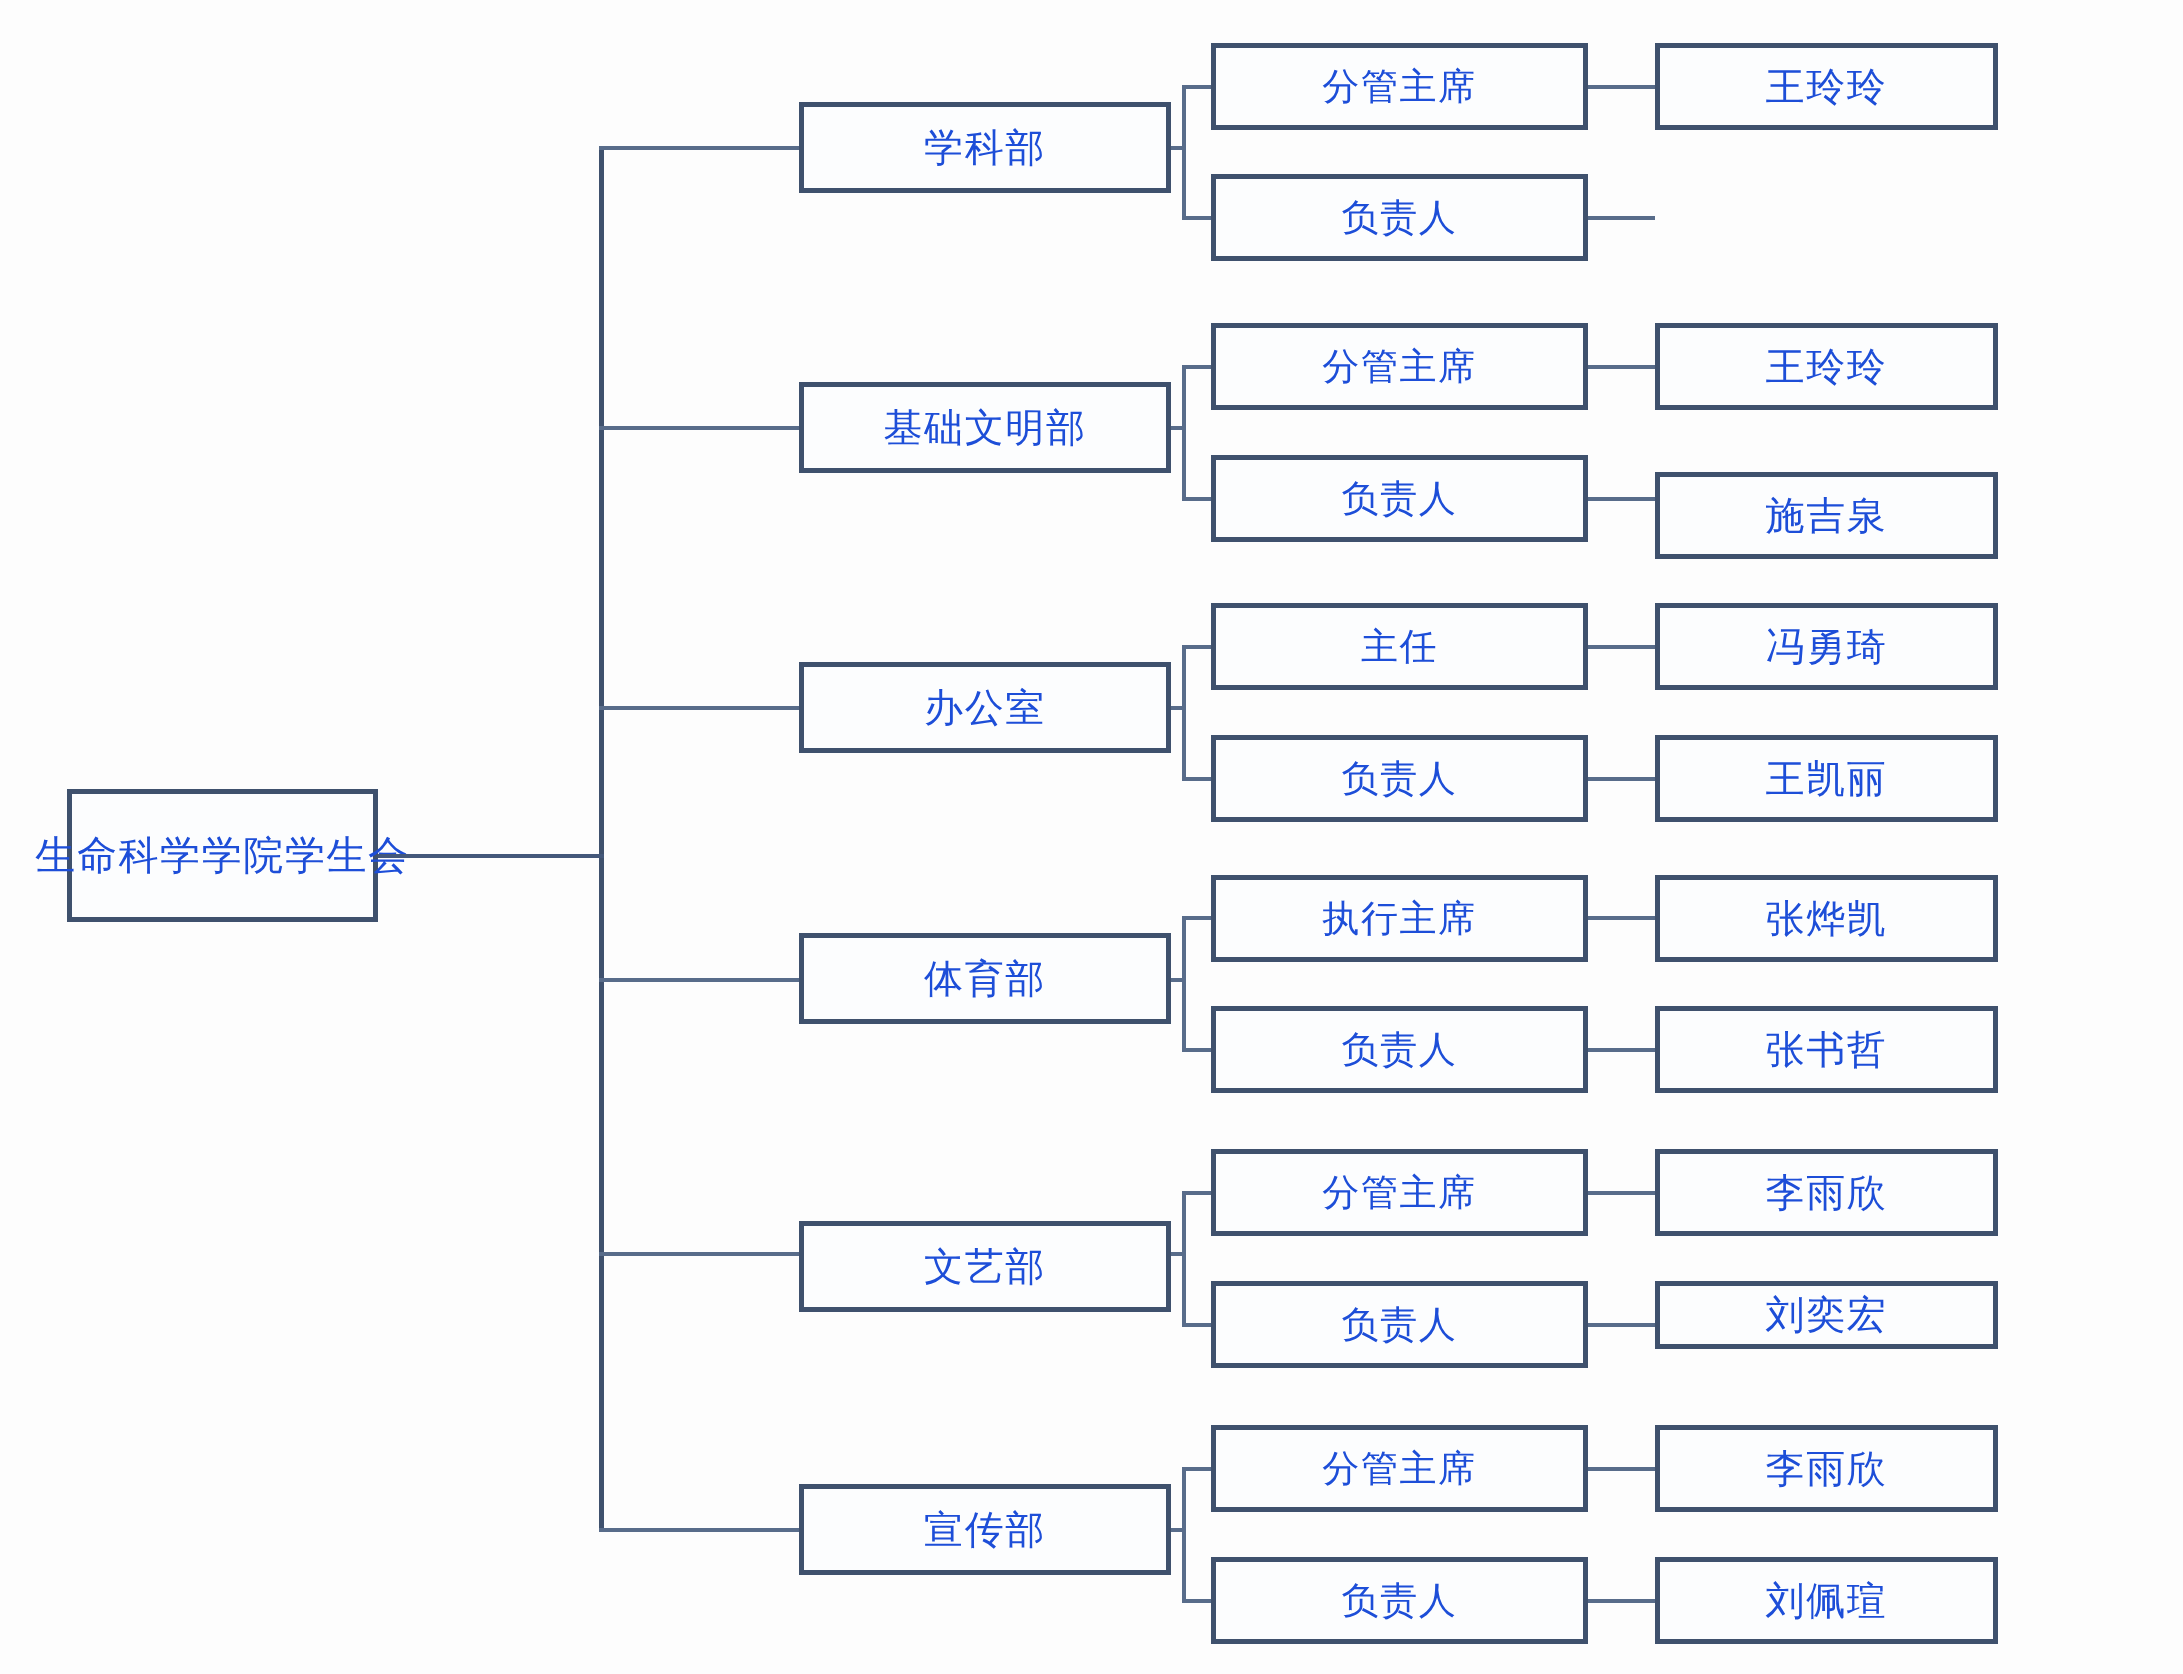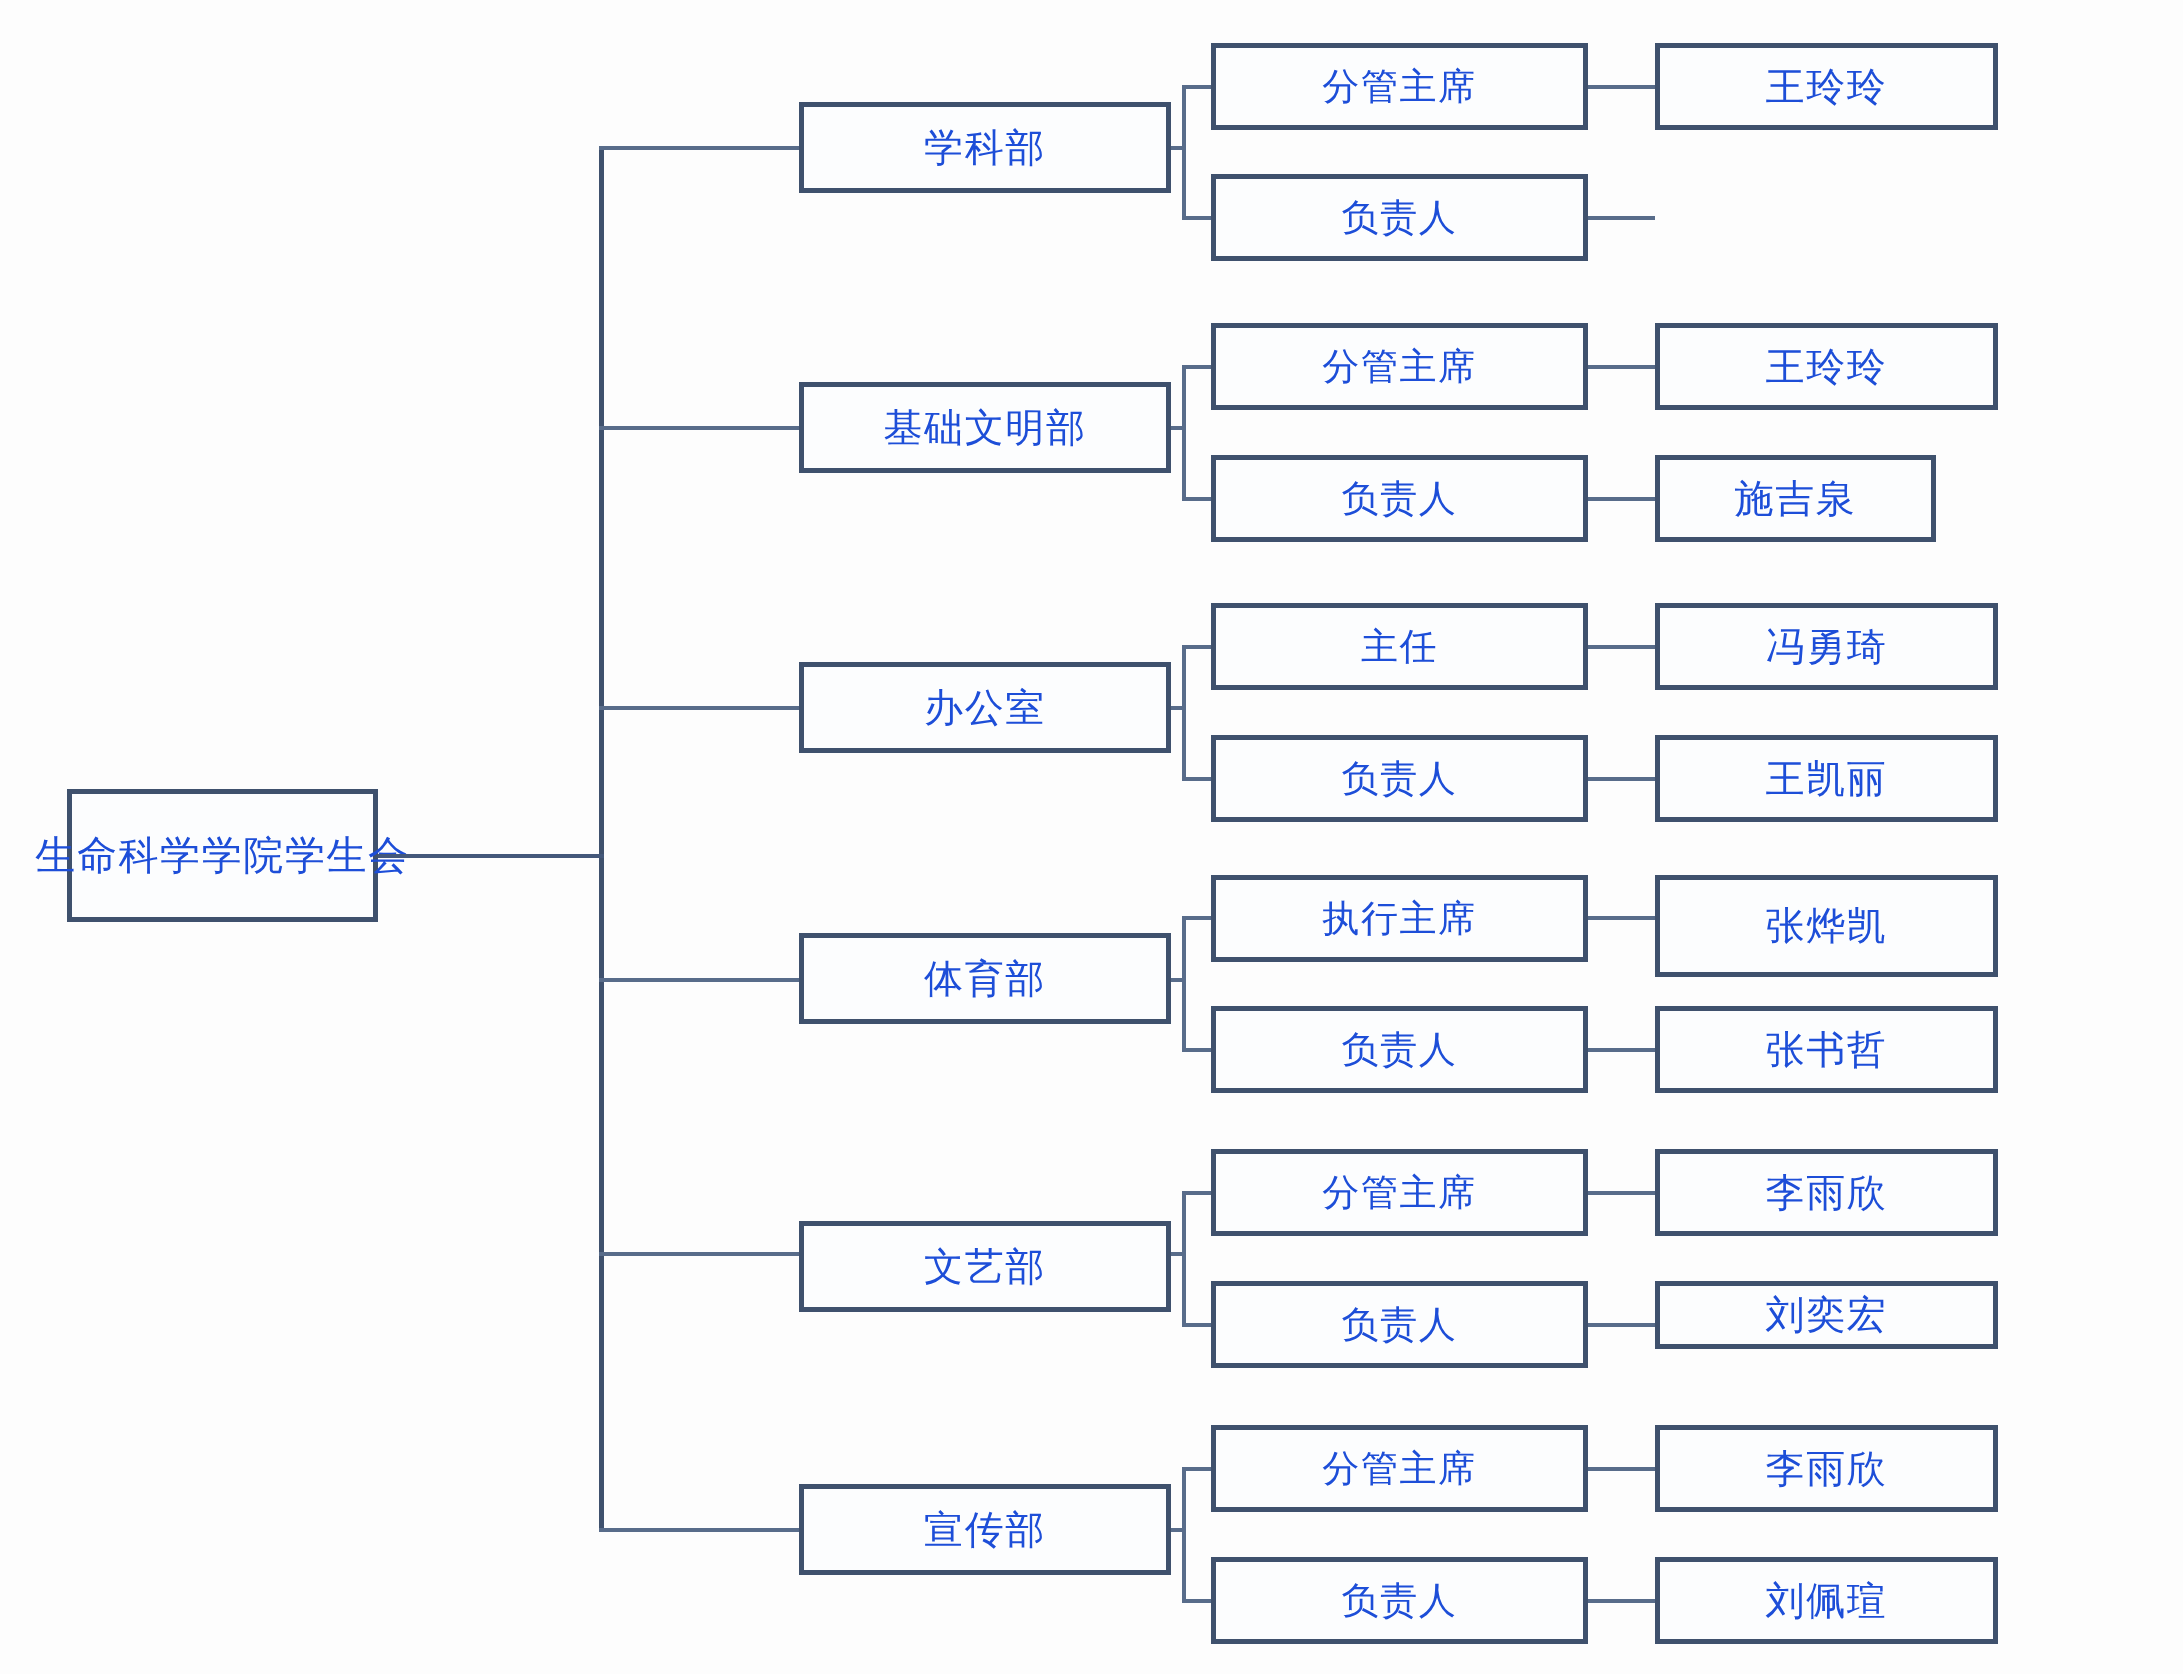--- a/index.html
+++ b/index.html
@@ -81,41 +81,41 @@
     <div class="node node-dept" style="left: 799px; top: 382px; width: 372px; height: 91px;">基础文明部</div>
     <div class="conn conn-h" style="left: 1171px; top: 426px; width: 14px;"></div>
     <div class="conn conn-v" style="left: 1182px; top: 367px; height: 132px;"></div>
     <div class="conn conn-h" style="left: 1182px; top: 365px; width: 33px;"></div>
     <div class="node node-role" style="left: 1211px; top: 323px; width: 377px; height: 87px;">分管主席</div>
     <div class="conn conn-h" style="left: 1588px; top: 365px; width: 67px;"></div>
     <div class="node node-person" style="left: 1655px; top: 323px; width: 343px; height: 87px;">王玲玲</div>
     <div class="conn conn-h" style="left: 1182px; top: 497px; width: 33px;"></div>
     <div class="node node-role" style="left: 1211px; top: 455px; width: 377px; height: 87px;">负责人</div>
     <div class="conn conn-h" style="left: 1588px; top: 497px; width: 67px;"></div>
-    <div class="node node-person" style="left: 1655px; top: 455px; width: 281px; height: 87px;">施吉泉</div>
+    <div class="node node-person" style="left: 1655px; top: 472px; width: 343px; height: 87px;">施吉泉</div>
     <div class="conn conn-h" style="left: 599px; top: 706px; width: 200px;"></div>
     <div class="node node-dept" style="left: 799px; top: 662px; width: 372px; height: 91px;">办公室</div>
     <div class="conn conn-h" style="left: 1171px; top: 706px; width: 14px;"></div>
     <div class="conn conn-v" style="left: 1182px; top: 647px; height: 132px;"></div>
     <div class="conn conn-h" style="left: 1182px; top: 645px; width: 33px;"></div>
     <div class="node node-role" style="left: 1211px; top: 603px; width: 377px; height: 87px;">主任</div>
     <div class="conn conn-h" style="left: 1588px; top: 645px; width: 67px;"></div>
     <div class="node node-person" style="left: 1655px; top: 603px; width: 343px; height: 87px;">冯勇琦</div>
     <div class="conn conn-h" style="left: 1182px; top: 777px; width: 33px;"></div>
     <div class="node node-role" style="left: 1211px; top: 735px; width: 377px; height: 87px;">负责人</div>
     <div class="conn conn-h" style="left: 1588px; top: 777px; width: 67px;"></div>
     <div class="node node-person" style="left: 1655px; top: 735px; width: 343px; height: 87px;">王凯丽</div>
     <div class="conn conn-h" style="left: 599px; top: 978px; width: 200px;"></div>
     <div class="node node-dept" style="left: 799px; top: 933px; width: 372px; height: 91px;">体育部</div>
     <div class="conn conn-h" style="left: 1171px; top: 978px; width: 14px;"></div>
     <div class="conn conn-v" style="left: 1182px; top: 918px; height: 132px;"></div>
     <div class="conn conn-h" style="left: 1182px; top: 916px; width: 33px;"></div>
     <div class="node node-role" style="left: 1211px; top: 875px; width: 377px; height: 87px;">执行主席</div>
     <div class="conn conn-h" style="left: 1588px; top: 916px; width: 67px;"></div>
-    <div class="node node-person" style="left: 1655px; top: 875px; width: 343px; height: 102px;">张烨凯</div>
+    <div class="node node-person" style="left: 1655px; top: 875px; width: 343px; height: 87px;">张烨凯</div>
     <div class="conn conn-h" style="left: 1182px; top: 1048px; width: 33px;"></div>
     <div class="node node-role" style="left: 1211px; top: 1006px; width: 377px; height: 87px;">负责人</div>
     <div class="conn conn-h" style="left: 1588px; top: 1048px; width: 67px;"></div>
     <div class="node node-person" style="left: 1655px; top: 1006px; width: 343px; height: 87px;">张书哲</div>
     <div class="conn conn-h" style="left: 599px; top: 1252px; width: 200px;"></div>
     <div class="node node-dept" style="left: 799px; top: 1208px; width: 372px; height: 91px; margin-top: 13px;">文艺部</div>
     <div class="conn conn-h" style="left: 1171px; top: 1252px; width: 14px;"></div>
     <div class="conn conn-v" style="left: 1182px; top: 1192px; height: 132px;"></div>
     <div class="conn conn-h" style="left: 1182px; top: 1191px; width: 33px;"></div>
     <div class="node node-role" style="left: 1211px; top: 1149px; width: 377px; height: 87px;">分管主席</div>

